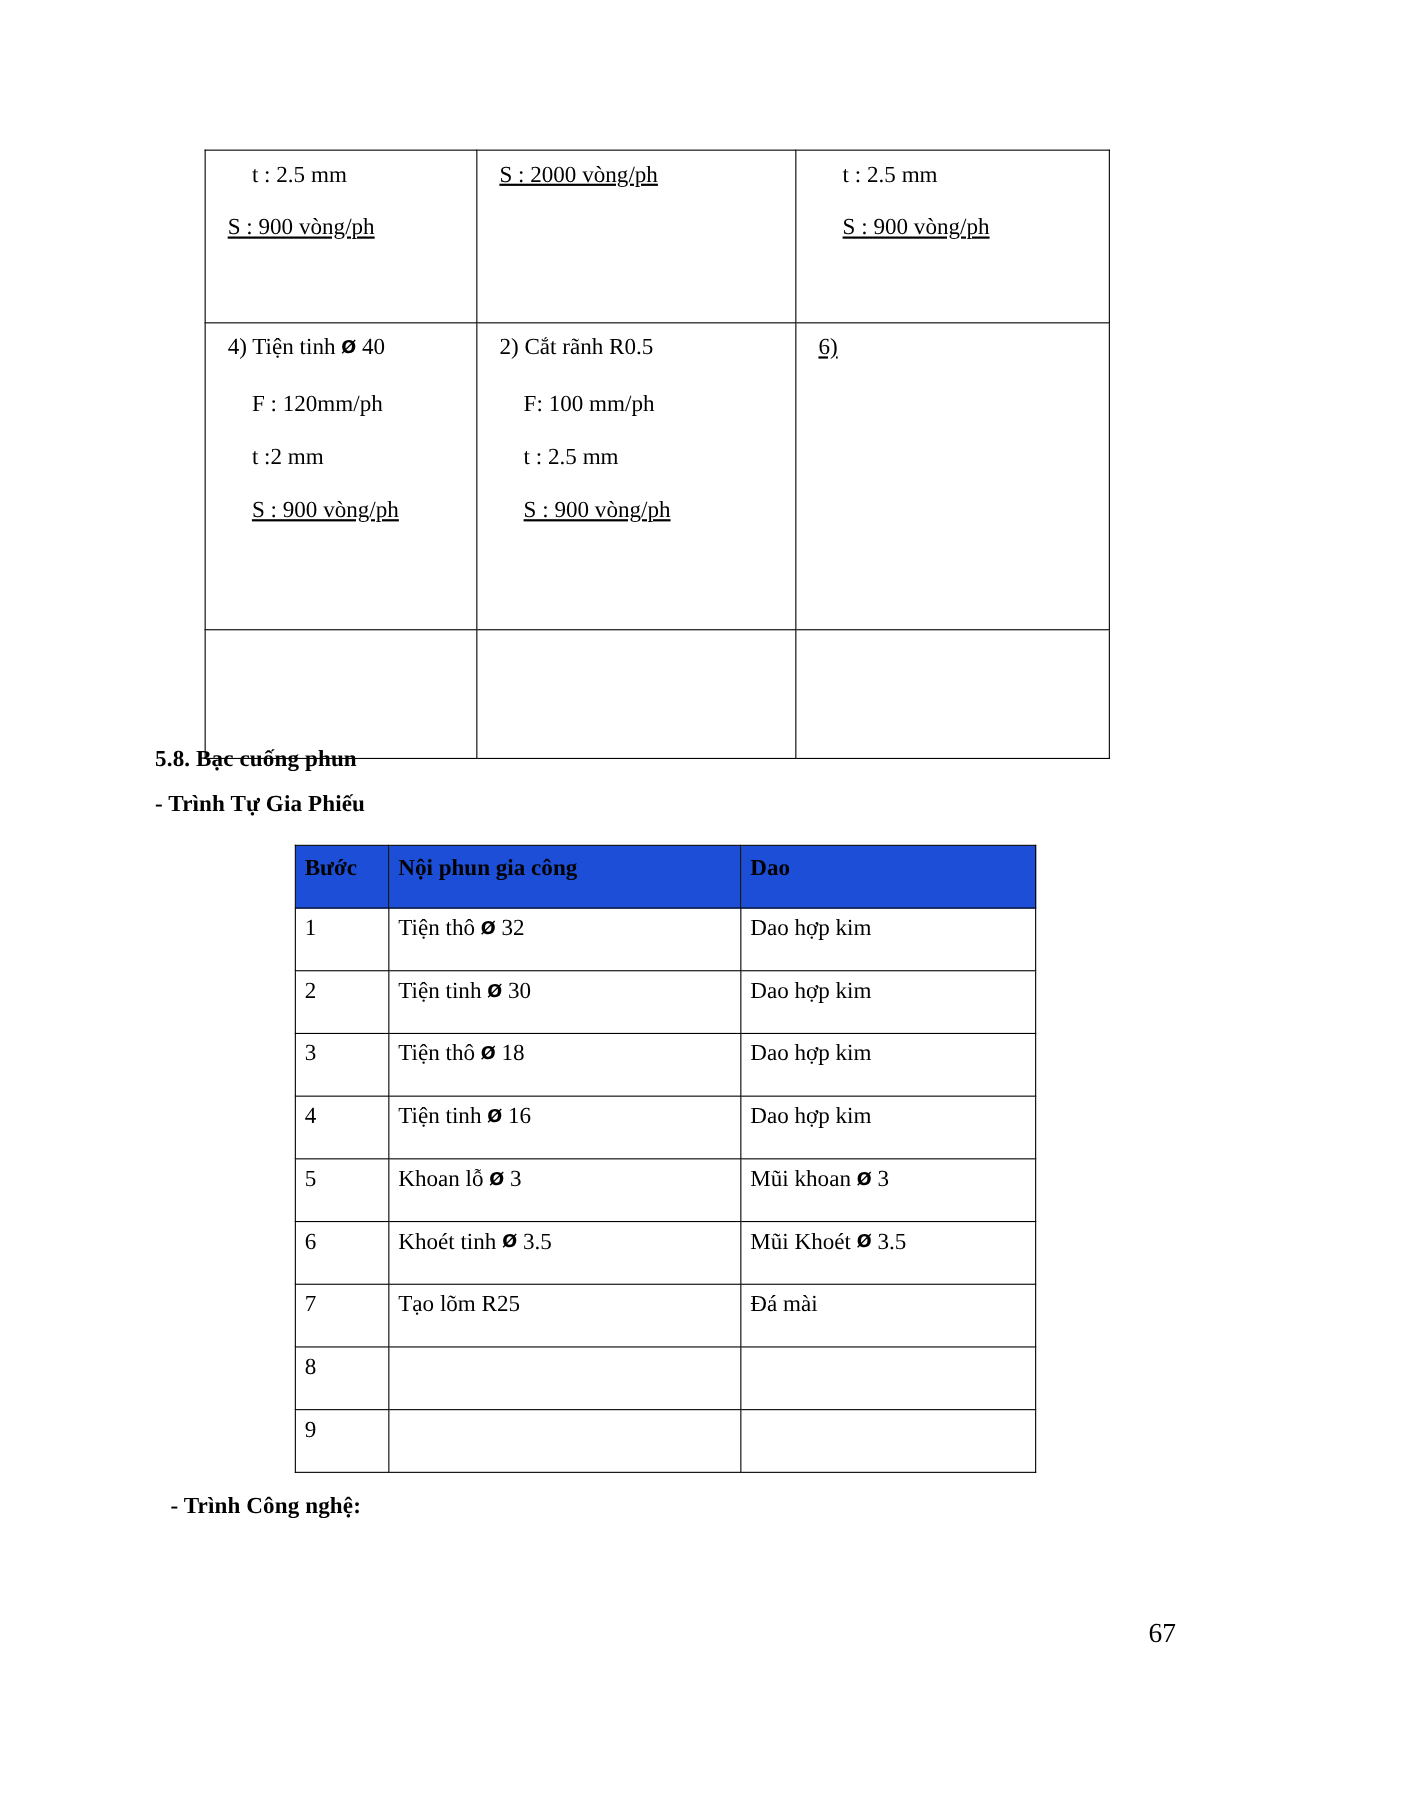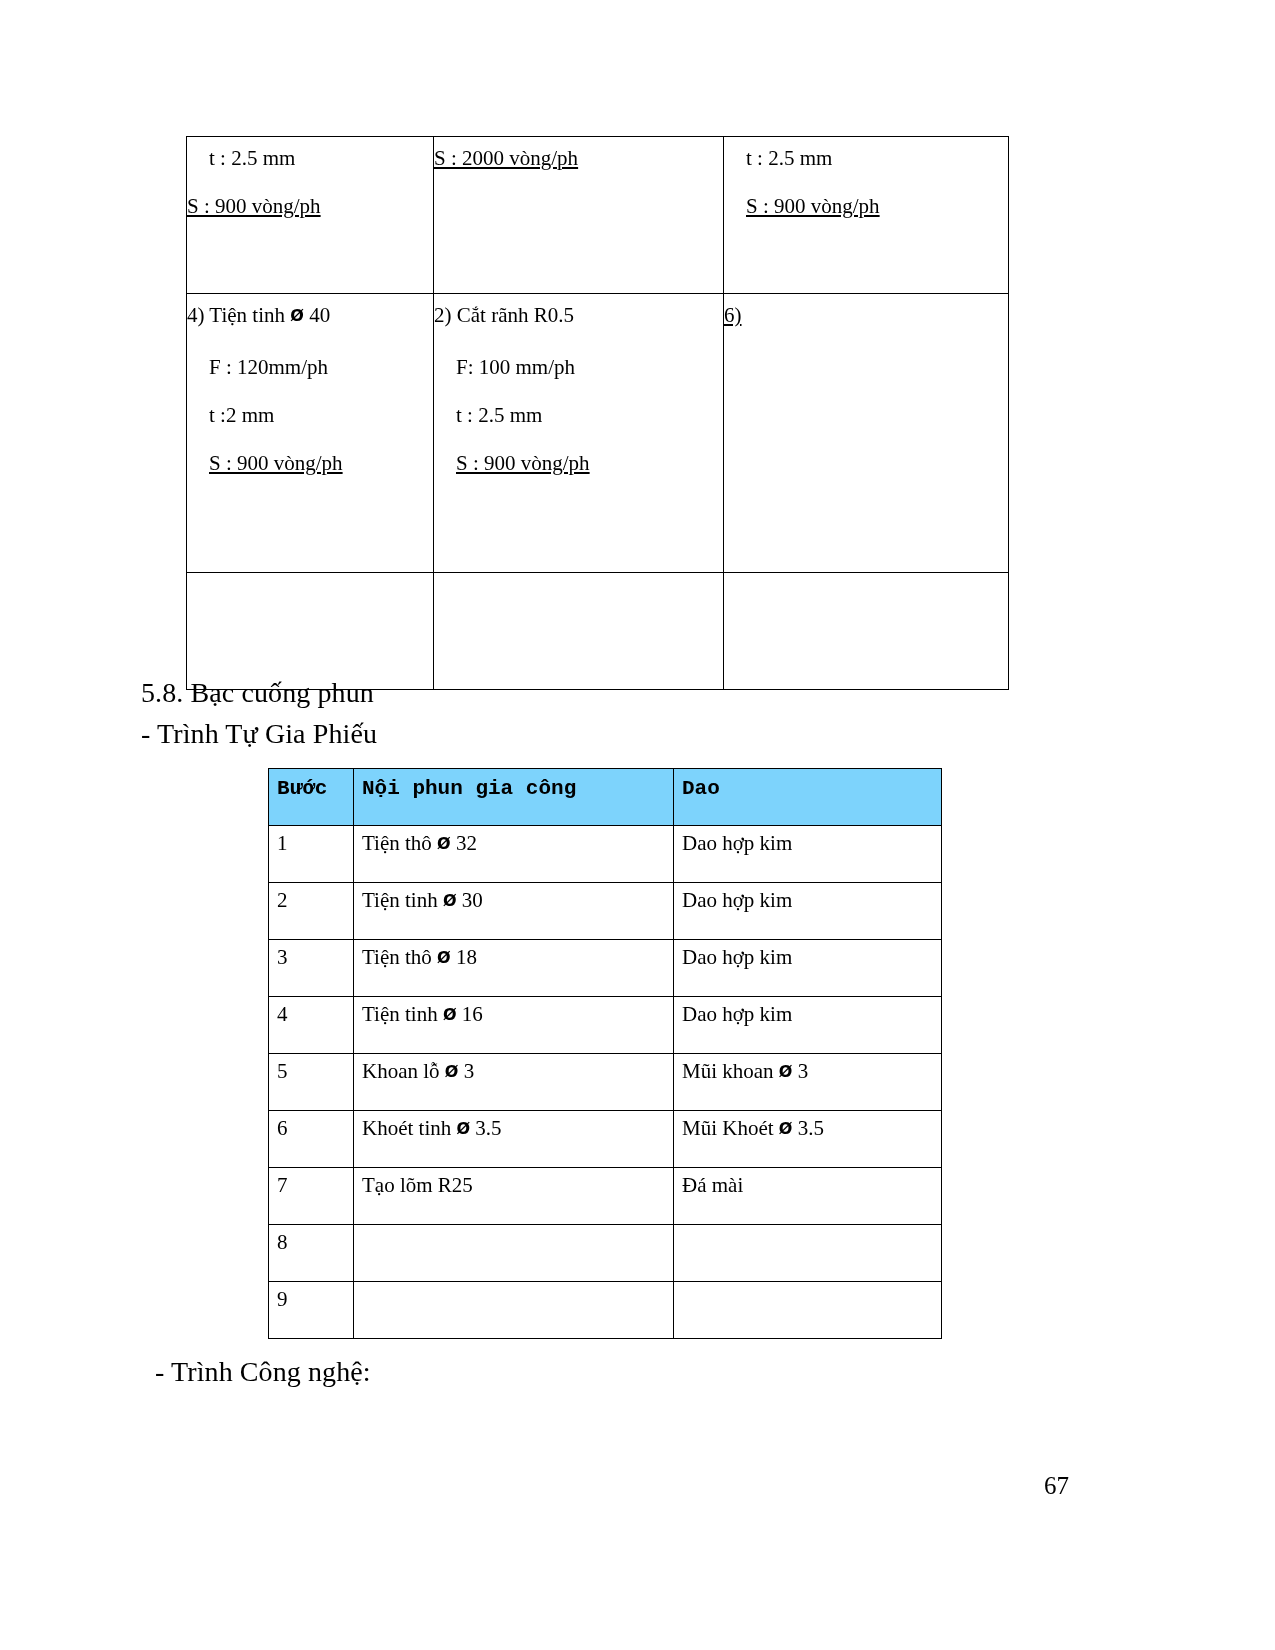--- a/index.html
+++ b/index.html
@@ -26,21 +26,21 @@
     position: absolute;
     left: 186px;
     top: 136px;
     width: 822px;
     border-collapse: collapse;
     table-layout: fixed;
   }
   .op-table td {
     border: 1.4px solid #000;
     vertical-align: top;
-    padding: 10px 8px 6px 0;
+    padding: 10px 8px 6px 20px;
     font-size: 21px;
     line-height: 1.05;
   }
   .op-col-1 { width: 247px; }
   .op-col-2 { width: 290px; }
   .op-col-3 { width: 285px; }
 
   .op-row-1 td { height: 140px; }
   .op-row-2 td { height: 262px; }
   .op-row-3 td { height: 100px; }
@@ -58,22 +58,22 @@
     font-weight: bold;
     font-size: 16px;
     letter-spacing: 0;
     position: relative;
     top: -1px;
   }
 
   
   .heading {
     position: absolute;
-    font-weight: normal;
-    font-size: 28px;
+    font-weight: bold;
+    font-size: 21px;
     white-space: pre;
     letter-spacing: 0.1px;
   }
   #heading-section { left: 141px; top: 677px; }
   #heading-sequence { left: 141px; top: 718px; }
   #heading-phieu { left: 155px; top: 1356px; }
 
   
   .proc-table {
     position: absolute;
@@ -87,25 +87,24 @@
   .proc-table td {
     border: 1.5px solid #000;
     text-align: left;
     vertical-align: top;
     font-size: 21px;
     line-height: 1.1;
     padding: 6px 8px 6px 8px;
     white-space: pre;
   }
   .proc-table thead th {
-    background: #7dd3fc;
+    background: #1d4ed8;
     font-weight: bold;
     height: 42px;
     padding-top: 8px;
-    font-family: Liberation Mono, monospace;
   }
   .proc-table tbody td { height: 44px; }
   .col-buoc { width: 85px; }
   .col-noidung { width: 320px; }
   .col-dao { width: 268px; }
 
   
   #page-number {
     position: absolute;
     left: 1044px;

